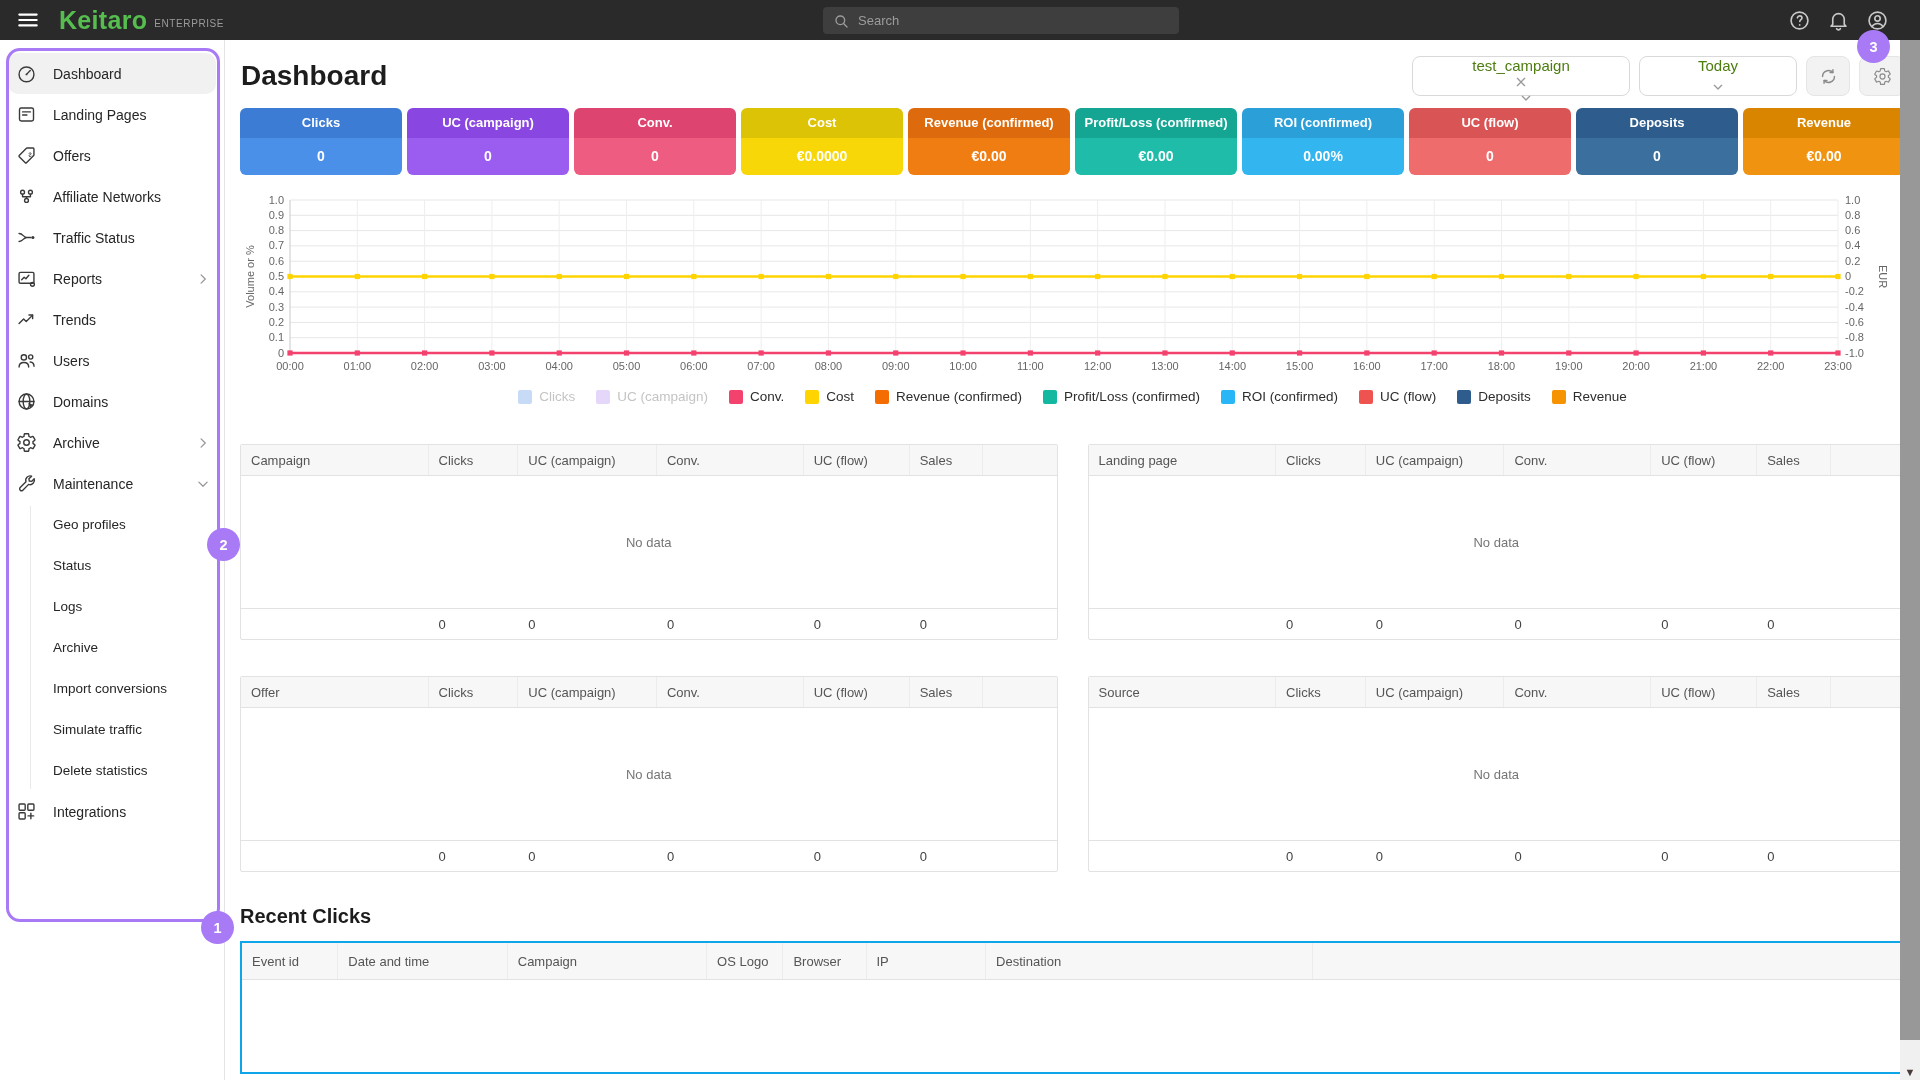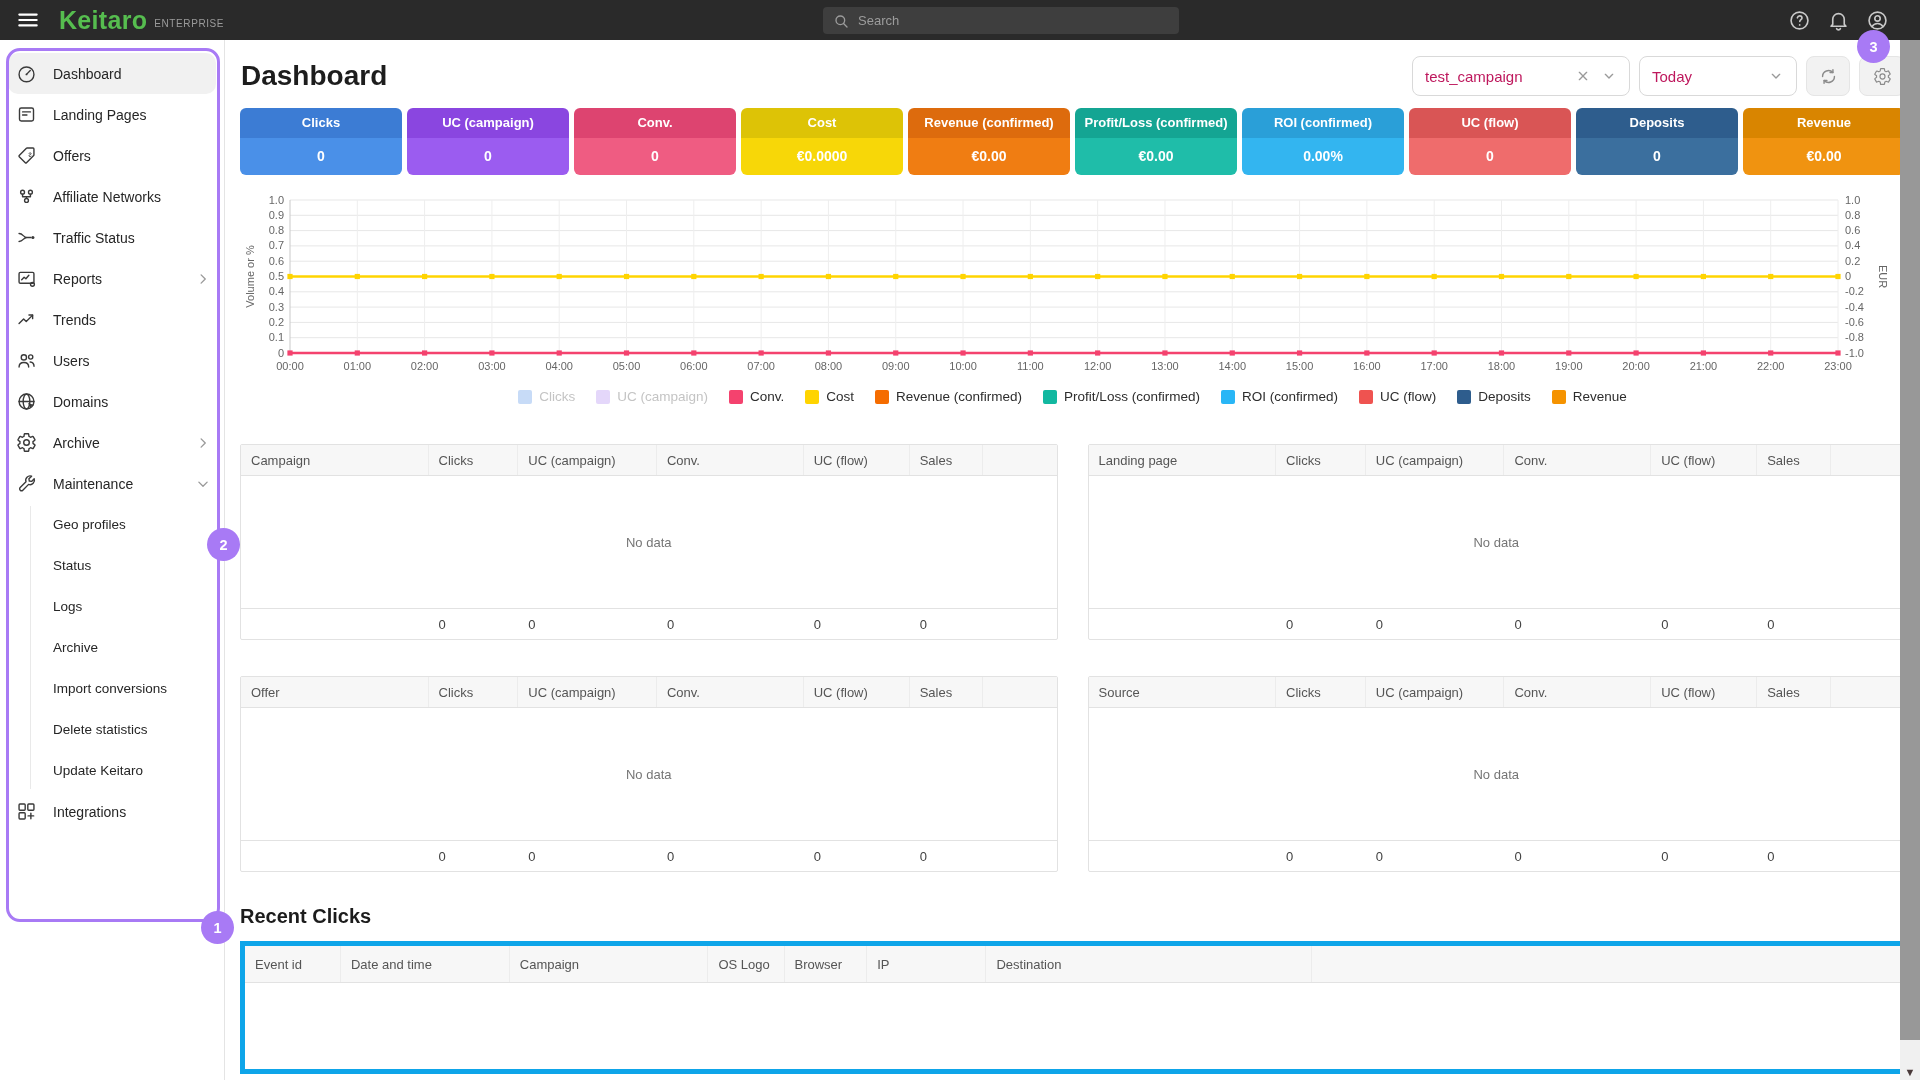--- a/index.html
+++ b/index.html
@@ -29,21 +29,21 @@
   .side-icon svg, .ticon svg, .sicon svg, .chev svg, .mini-icon svg { width: 100%; height: 100%; display: block; }
   .chev { margin-left: auto; width: 18px; height: 18px; color: #9a9a9a; }
   .sub-wrap { position: relative; }
   .sub-wrap::before { content: ""; position: absolute; left: 30px; top: 2px; bottom: 2px; width: 1px; background: #e9e9e9; }
   .sub-item { height: 41px; display: flex; align-items: center; padding-left: 53px; font-size: 13.5px; color: #262626; cursor: pointer; }
 
   
   .header-row { display: flex; justify-content: space-between; align-items: center; margin-top: 16px; height: 40px; }
   .page-title { font-size: 28px; font-weight: bold; color: #1d1d1d; margin-left: 1px; }
   .controls { display: flex; gap: 9px; align-items: center; }
-  .select { height: 40px; border: 1px solid #d9d9d9; border-radius: 8px; background: #fff; display: flex; align-items: center; padding: 0 12px; font-size: 15px; color: #be185d; cursor: pointer; }
+  .select { height: 40px; border: 1px solid #d9d9d9; border-radius: 8px; background: #fff; display: flex; align-items: center; padding: 0 12px; font-size: 15px; color: #4d7c0f; cursor: pointer; flex-direction: column; }
   .select .mini-icon { width: 16px; height: 16px; color: #9a9a9a; }
   .campaign-select { width: 218px; }
   .campaign-select .val { flex: 1; }
   .today-select { width: 158px; }
   .icon-btn { width: 46px; height: 40px; background: #f2f2f2; border: 1px solid #e5e5e5; border-radius: 8px; display: flex; align-items: center; justify-content: center; color: #8b8b8b; cursor: pointer; }
   .icon-btn .mini-icon { width: 19px; height: 19px; }
 
   
   .cards { display: grid; grid-template-columns: repeat(10, 1fr); gap: 5px; margin-top: 12px; }
   .card { border-radius: 6px; overflow: hidden; color: #fff; text-align: center; cursor: pointer; }
@@ -62,21 +62,21 @@
   .stable { border: 1px solid #e2e2e2; border-radius: 2px; font-size: 13px; color: #555; }
   .t-header { display: flex; background: #f7f7f7; border-bottom: 1px solid #e2e2e2; height: 31px; align-items: center; }
   .t-header .cell { border-right: 1px solid #ececec; height: 100%; display: flex; align-items: center; }
   .t-header .cell:last-child { border-right: none; }
   .cell { padding: 0 10px; overflow: hidden; white-space: nowrap; }
   .t-body { height: 133px; display: flex; align-items: center; justify-content: center; color: #757575; border-bottom: 1px solid #e2e2e2; }
   .t-footer { display: flex; height: 30px; align-items: center; color: #424242; }
 
   
   .rc-title { font-size: 20px; font-weight: bold; color: #1c1c1c; margin-top: 33px; }
-  .rc-table { border: 5px solid #0ea5e9; margin-top: 13px; font-size: 13px; color: #555; height: 133px; }
+  .rc-table { border: 2px solid #0ea5e9; margin-top: 13px; font-size: 13px; color: #555; height: 133px; }
   .rc-header { display: flex; background: #f7f7f7; border-bottom: 1px solid #e2e2e2; height: 37px; align-items: center; }
   .rc-header .cell { border-right: 1px solid #ececec; height: 100%; display: flex; align-items: center; }
   .rc-header .cell:last-child { border-right: none; }
 
   
   .anno-box { position: fixed; left: 6px; top: 48px; width: 214px; height: 874px; border: 3px solid #a87af5; border-radius: 14px; z-index: 15; pointer-events: none; }
   .anno-badge { position: fixed; width: 33px; height: 33px; border-radius: 50%; background: #a87af5; color: #fff; font-size: 14.5px; font-weight: bold; display: flex; align-items: center; justify-content: center; z-index: 20; }
   #badge1 { left: 201px; top: 911px; }
   #badge2 { left: 207px; top: 528px; }
   #badge3 { left: 1857px; top: 30px; }
@@ -258,22 +258,22 @@
               <path d="M6.5 9.5l5.5 5.5 5.5-5.5"></path>
             </svg>
           </span>
         </div>
         <div class="sub-wrap">
           <div class="sub-item">Geo profiles</div>
           <div class="sub-item">Status</div>
           <div class="sub-item">Logs</div>
           <div class="sub-item">Archive</div>
           <div class="sub-item">Import conversions</div>
+          <div class="sub-item">Simulate traffic</div>
           <div class="sub-item">Delete statistics</div>
-          <div class="sub-item">Update Keitaro</div>
         </div>
         <div class="side-item">
           <span class="side-icon">
             <svg viewBox="0 0 24 24" fill="none" stroke="currentColor" stroke-width="1.6" stroke-linecap="round" stroke-linejoin="round">
               <rect x="3.5" y="3.5" width="7" height="7" rx="1"></rect>
               <rect x="13.5" y="3.5" width="7" height="7" rx="1"></rect>
               <rect x="3.5" y="13.5" width="7" height="7" rx="1"></rect>
               <path d="M17 13.8v6.4M13.8 17h6.4"></path>
             </svg>
           </span>

